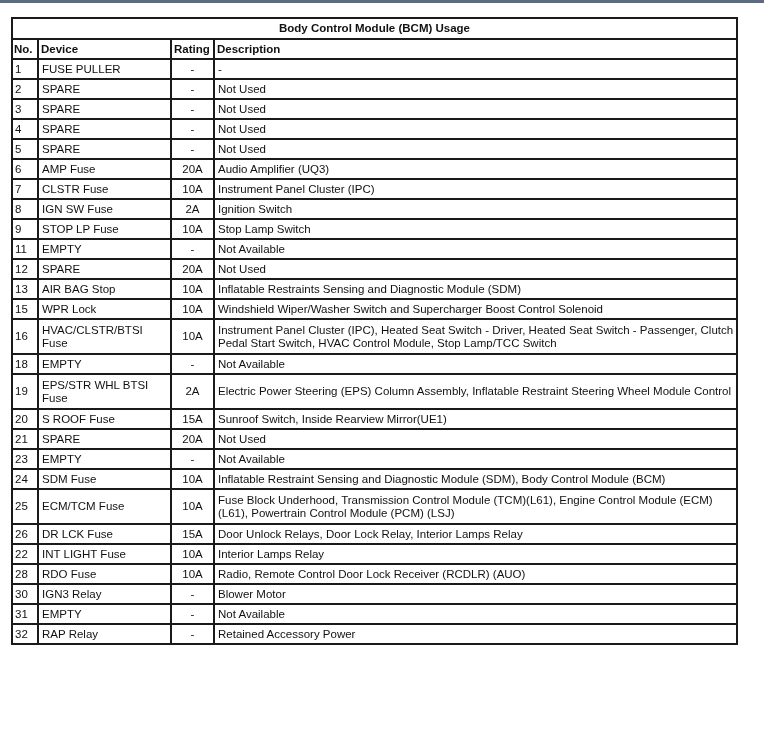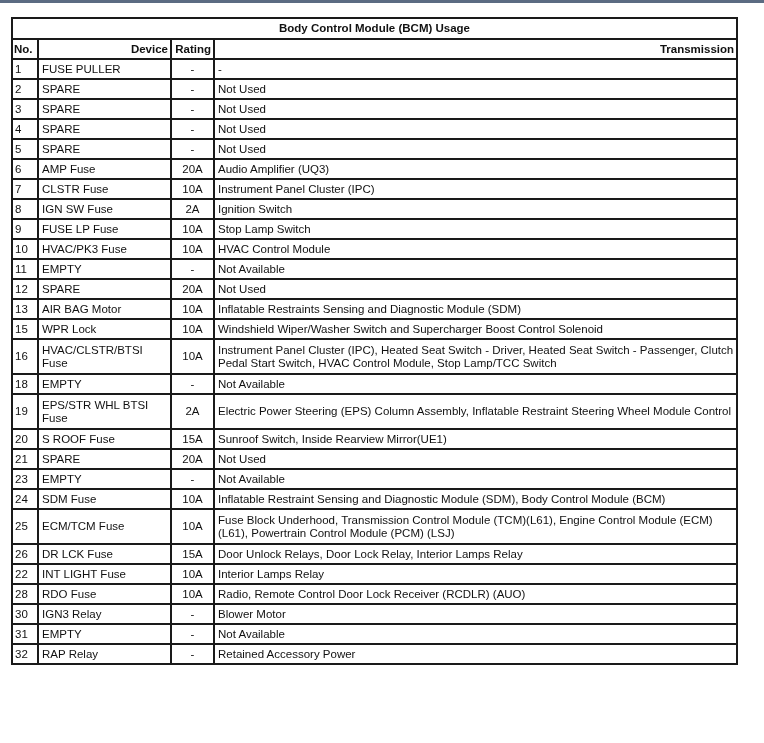--- a/index.html
+++ b/index.html
@@ -49,21 +49,21 @@
     .title-cell {
       text-align: center;
       font-weight: bold;
       font-size: 11.5px;
       height: 15px;
       border-bottom-width: 1px;
       border-radius: 6px;
     }
     th {
       font-weight: bold;
-      text-align: right;
+      text-align: left;
       height: 14px;
     }
     th.h-no { text-align: left; padding-left: 1px; }
     td { height: 14px; }
     td.no { padding-left: 2px; }
     td.rate { text-align: center; }
     td.dev, td.desc { padding-left: 3px; }
     tr.tall td { height: 29px; white-space: normal; }
   </style>
 </head>
@@ -80,21 +80,21 @@
       <col class="c-desc">
     </colgroup>
     <thead>
       <tr>
         <th class="title-cell" colspan="4">Body Control Module (BCM) Usage</th>
       </tr>
       <tr>
         <th class="h-no">No.</th>
         <th>Device</th>
         <th>Rating</th>
-        <th>Transmission</th>
+        <th>Description</th>
       </tr>
     </thead>
     <tbody id="rows">
         <tr>
           <td class="no">1</td>
           <td class="dev">FUSE PULLER</td>
           <td class="rate">-</td>
           <td class="desc">-</td>
         </tr>
         <tr>
@@ -134,45 +134,39 @@
           <td class="desc">Instrument Panel Cluster (IPC)</td>
         </tr>
         <tr>
           <td class="no">8</td>
           <td class="dev">IGN SW Fuse</td>
           <td class="rate">2A</td>
           <td class="desc">Ignition Switch</td>
         </tr>
         <tr>
           <td class="no">9</td>
-          <td class="dev">FUSE LP Fuse</td>
+          <td class="dev">STOP LP Fuse</td>
           <td class="rate">10A</td>
           <td class="desc">Stop Lamp Switch</td>
         </tr>
         <tr>
-          <td class="no">10</td>
-          <td class="dev">HVAC/PK3 Fuse</td>
-          <td class="rate">10A</td>
-          <td class="desc">HVAC Control Module</td>
-        </tr>
-        <tr>
           <td class="no">11</td>
           <td class="dev">EMPTY</td>
           <td class="rate">-</td>
           <td class="desc">Not Available</td>
         </tr>
         <tr>
           <td class="no">12</td>
           <td class="dev">SPARE</td>
           <td class="rate">20A</td>
           <td class="desc">Not Used</td>
         </tr>
         <tr>
           <td class="no">13</td>
-          <td class="dev">AIR BAG Motor</td>
+          <td class="dev">AIR BAG Stop</td>
           <td class="rate">10A</td>
           <td class="desc">Inflatable Restraints Sensing and Diagnostic Module (SDM)</td>
         </tr>
         <tr>
           <td class="no">15</td>
           <td class="dev">WPR Lock</td>
           <td class="rate">10A</td>
           <td class="desc">Windshield Wiper/Washer Switch and Supercharger Boost Control Solenoid</td>
         </tr>
         <tr class="tall">

